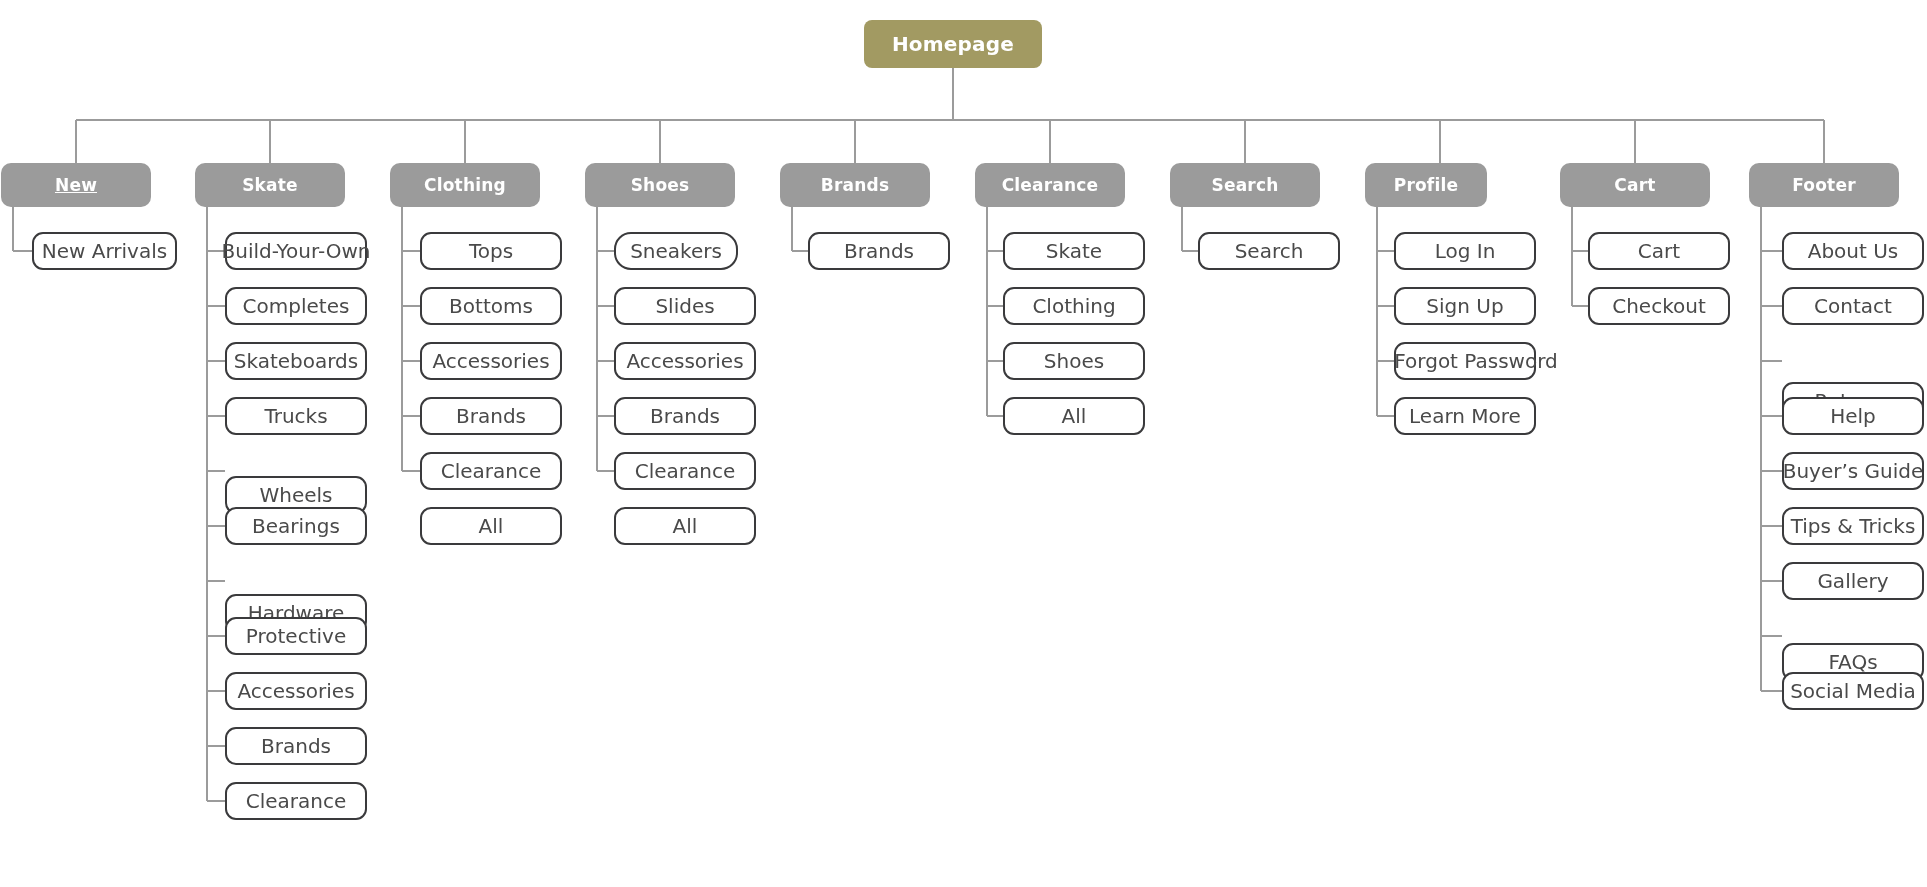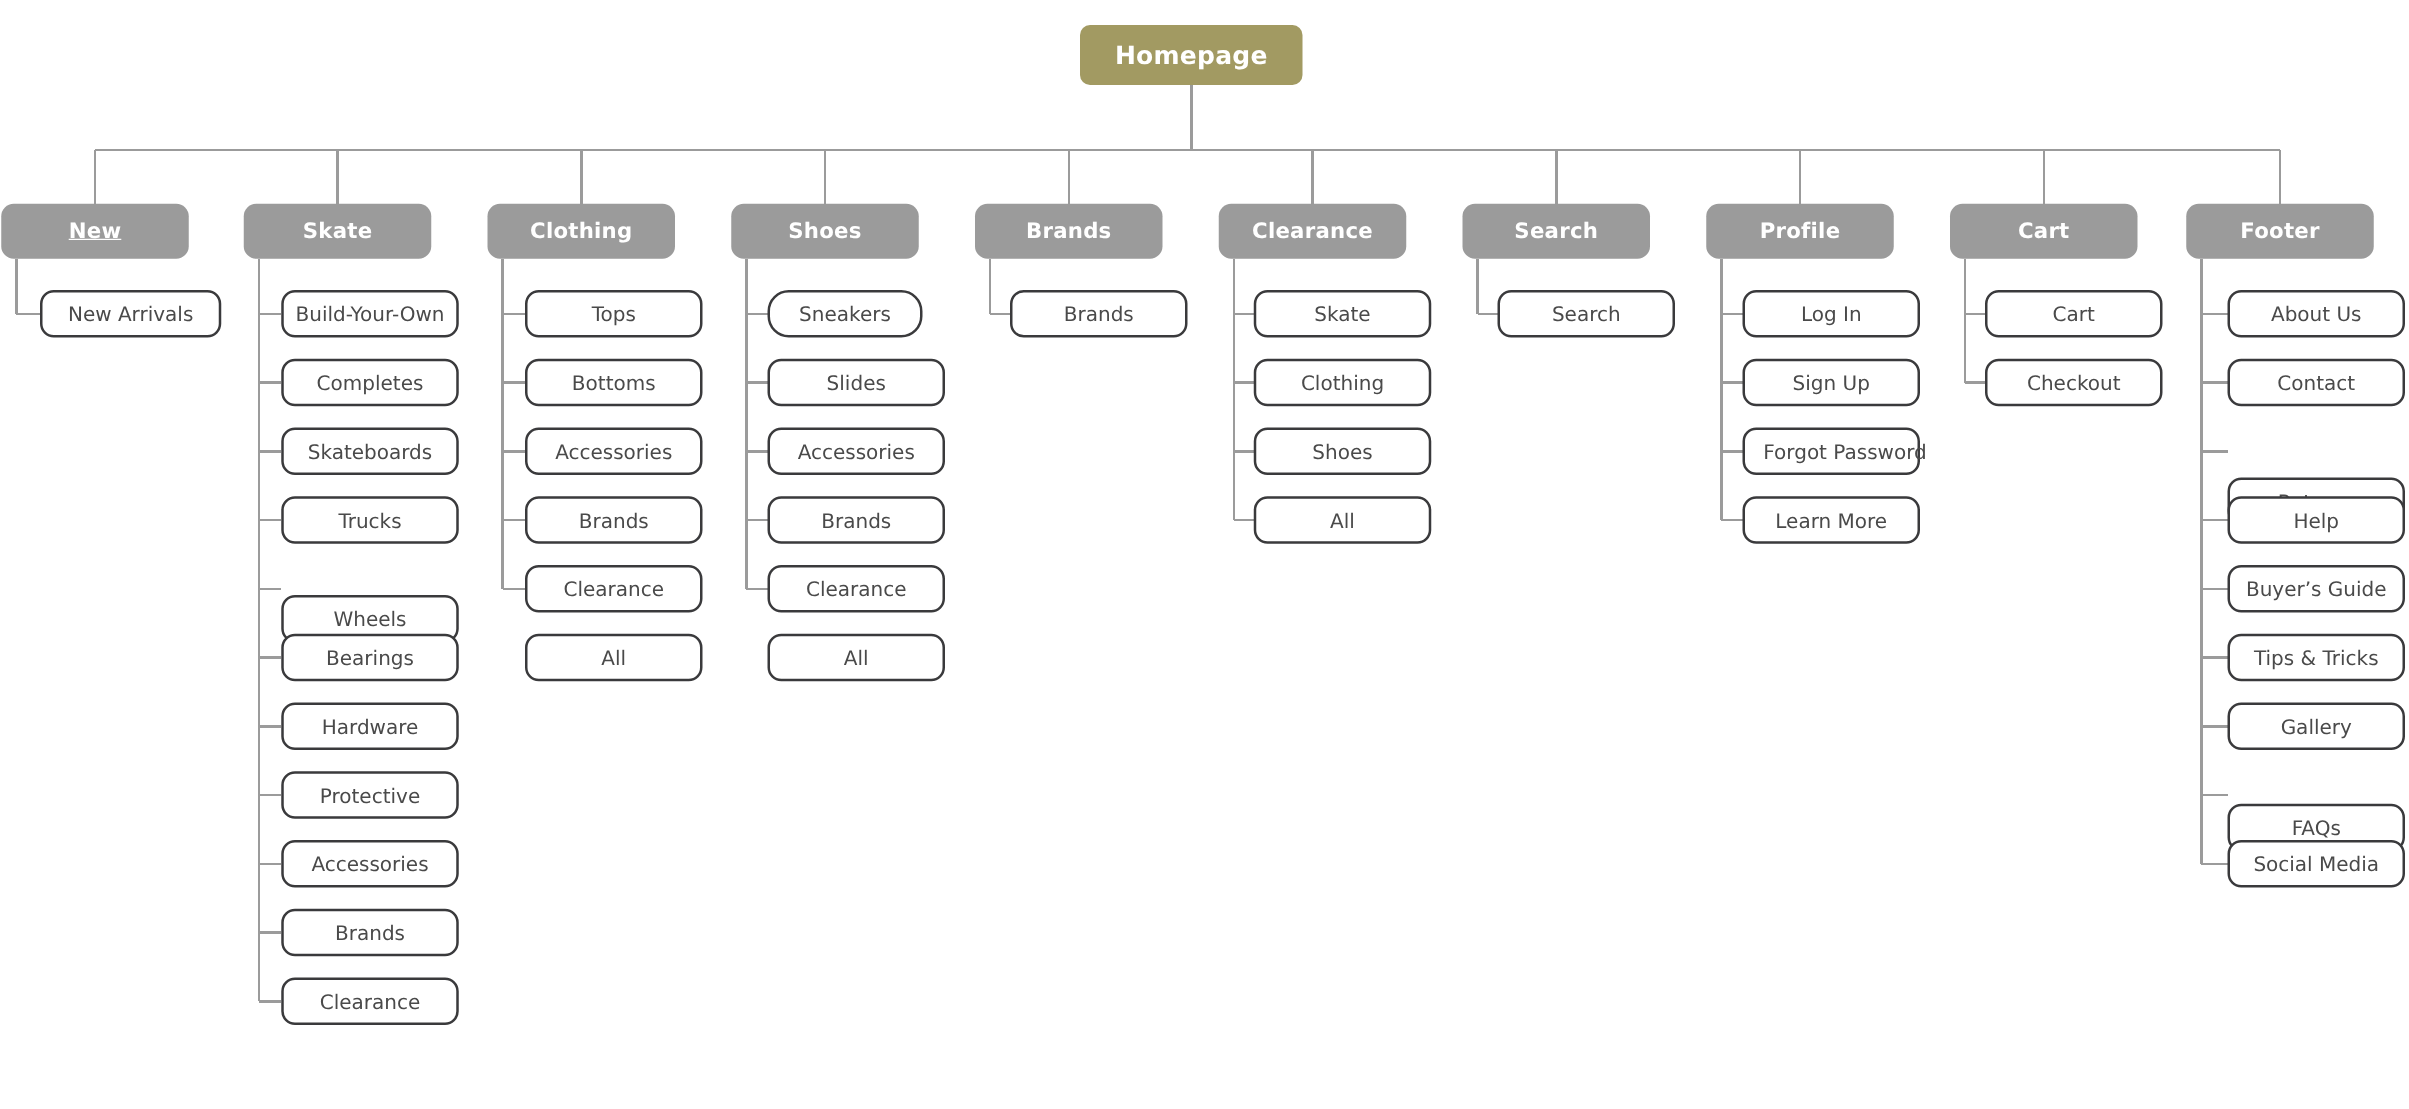--- a/index.html
+++ b/index.html
@@ -47,21 +47,21 @@
     font-weight: bold;
     font-size: 17px;
     border-radius: 10px;
     height: 44px;
     letter-spacing: .2px;
   }
   .node.leaf {
     background: #ffffff;
     color: #4a4a4a;
     font-weight: normal;
-    font-size: 16px;
+    font-size: 20px;
     border: 2px solid #3a3a3c;
     border-radius: 11px;
     height: 38px;
   }
 </style>
 </head>
 <body>
 
 <div id="canvas">
   <svg id="wires" viewBox="0 0 1927 887" width="1927" height="887">
@@ -135,21 +135,21 @@
       <div class="node root" style="left: 864px; top: 20px; width: 178px; height: 48px;">Homepage</div>
       <div class="node section" style="left: 1px; top: 163px; width: 150px; height: 44px; text-decoration: underline;">New</div>
       <div class="node leaf" style="left: 32px; top: 232px; width: 145px; height: 38px;">New Arrivals</div>
       <div class="node section" style="left: 195px; top: 163px; width: 150px; height: 44px;">Skate</div>
       <div class="node leaf" style="left: 225px; top: 232px; width: 142px; height: 38px;">Build-Your-Own</div>
       <div class="node leaf" style="left: 225px; top: 287px; width: 142px; height: 38px;">Completes</div>
       <div class="node leaf" style="left: 225px; top: 342px; width: 142px; height: 38px;">Skateboards</div>
       <div class="node leaf" style="left: 225px; top: 397px; width: 142px; height: 38px;">Trucks</div>
       <div class="node leaf" style="left: 225px; top: 452px; width: 142px; height: 38px; margin-top: 24px;">Wheels</div>
       <div class="node leaf" style="left: 225px; top: 507px; width: 142px; height: 38px;">Bearings</div>
-      <div class="node leaf" style="left: 225px; top: 562px; width: 142px; height: 38px;">Hardware</div>
+      <div class="node leaf" style="left: 225px; top: 594px; width: 142px; height: 38px;">Hardware</div>
       <div class="node leaf" style="left: 225px; top: 617px; width: 142px; height: 38px;">Protective</div>
       <div class="node leaf" style="left: 225px; top: 672px; width: 142px; height: 38px;">Accessories</div>
       <div class="node leaf" style="left: 225px; top: 727px; width: 142px; height: 38px;">Brands</div>
       <div class="node leaf" style="left: 225px; top: 782px; width: 142px; height: 38px;">Clearance</div>
       <div class="node section" style="left: 390px; top: 163px; width: 150px; height: 44px;">Clothing</div>
       <div class="node leaf" style="left: 420px; top: 232px; width: 142px; height: 38px;">Tops</div>
       <div class="node leaf" style="left: 420px; top: 287px; width: 142px; height: 38px;">Bottoms</div>
       <div class="node leaf" style="left: 420px; top: 342px; width: 142px; height: 38px;">Accessories</div>
       <div class="node leaf" style="left: 420px; top: 397px; width: 142px; height: 38px;">Brands</div>
       <div class="node leaf" style="left: 420px; top: 452px; width: 142px; height: 38px;">Clearance</div>
@@ -163,21 +163,21 @@
       <div class="node leaf" style="left: 614px; top: 507px; width: 142px; height: 38px;">All</div>
       <div class="node section" style="left: 780px; top: 163px; width: 150px; height: 44px;">Brands</div>
       <div class="node leaf" style="left: 808px; top: 232px; width: 142px; height: 38px;">Brands</div>
       <div class="node section" style="left: 975px; top: 163px; width: 150px; height: 44px;">Clearance</div>
       <div class="node leaf" style="left: 1003px; top: 232px; width: 142px; height: 38px;">Skate</div>
       <div class="node leaf" style="left: 1003px; top: 287px; width: 142px; height: 38px;">Clothing</div>
       <div class="node leaf" style="left: 1003px; top: 342px; width: 142px; height: 38px;">Shoes</div>
       <div class="node leaf" style="left: 1003px; top: 397px; width: 142px; height: 38px;">All</div>
       <div class="node section" style="left: 1170px; top: 163px; width: 150px; height: 44px;">Search</div>
       <div class="node leaf" style="left: 1198px; top: 232px; width: 142px; height: 38px;">Search</div>
-      <div class="node section" style="left: 1365px; top: 163px; width: 150px; height: 44px;">Profile</div>
+      <div class="node section" style="left: 1365px; top: 163px; width: 122px; height: 44px;">Profile</div>
       <div class="node leaf" style="left: 1394px; top: 232px; width: 142px; height: 38px;">Log In</div>
       <div class="node leaf" style="left: 1394px; top: 287px; width: 142px; height: 38px;">Sign Up</div>
       <div class="node leaf" style="left: 1394px; top: 342px; width: 142px; height: 38px; padding-left: 22px;">Forgot Password</div>
       <div class="node leaf" style="left: 1394px; top: 397px; width: 142px; height: 38px;">Learn More</div>
       <div class="node section" style="left: 1560px; top: 163px; width: 150px; height: 44px;">Cart</div>
       <div class="node leaf" style="left: 1588px; top: 232px; width: 142px; height: 38px;">Cart</div>
       <div class="node leaf" style="left: 1588px; top: 287px; width: 142px; height: 38px;">Checkout</div>
       <div class="node section" style="left: 1749px; top: 163px; width: 150px; height: 44px;">Footer</div>
       <div class="node leaf" style="left: 1782px; top: 232px; width: 142px; height: 38px;">About Us</div>
       <div class="node leaf" style="left: 1782px; top: 287px; width: 142px; height: 38px;">Contact</div>

